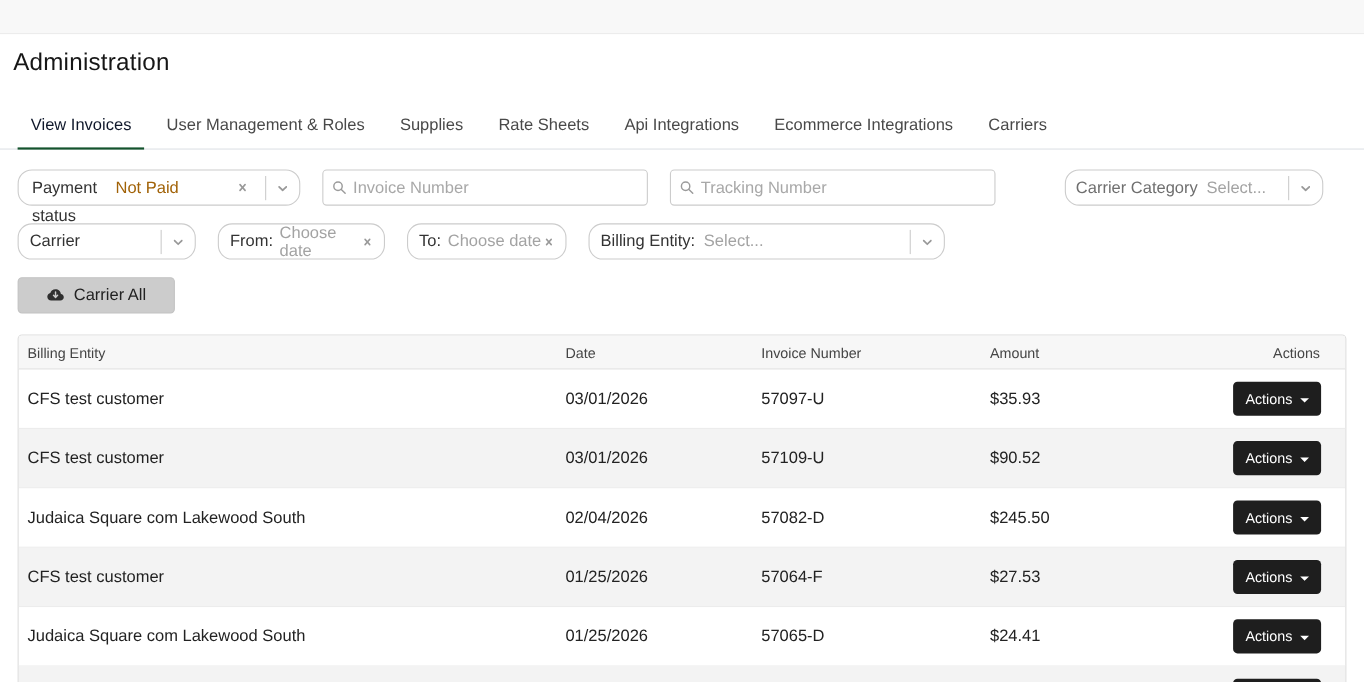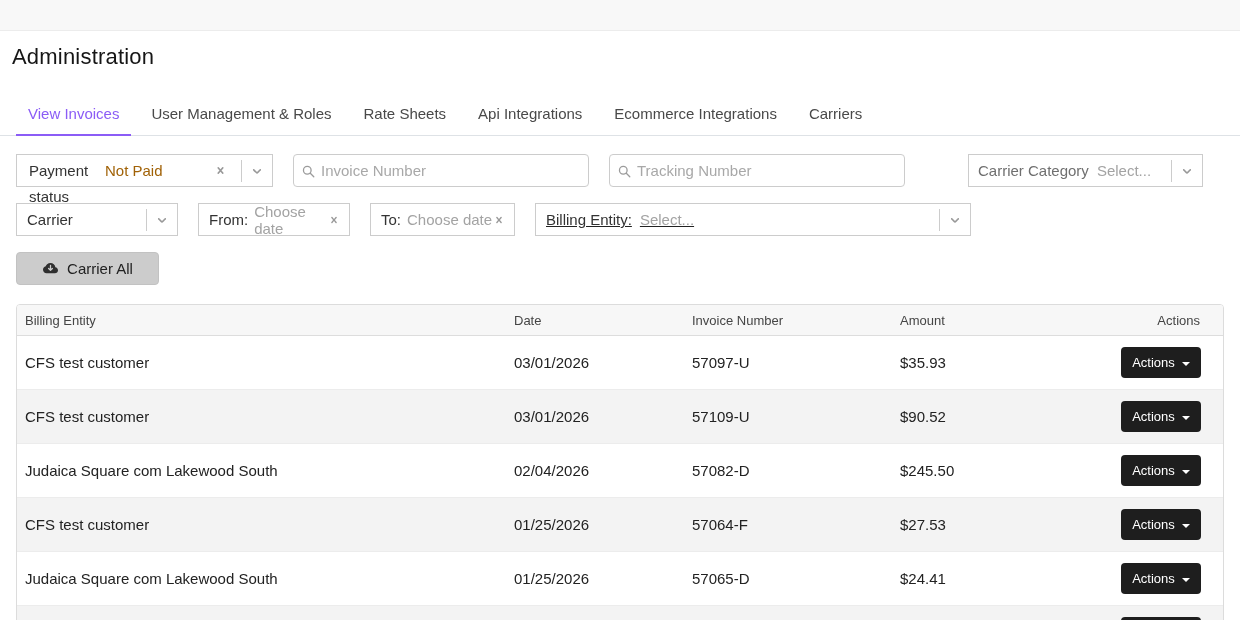--- a/index.html
+++ b/index.html
@@ -17,28 +17,28 @@
   
   .tabs {
     display: flex; gap: 8px; align-items: stretch;
     padding-left: 16px; margin-top: 24px;
     border-bottom: 1px solid #dee2e6;
   }
   .tab {
     padding: 11px 12px; font-size: 15px; line-height: 18px;
     color: #494949; cursor: pointer; white-space: nowrap;
   }
-  .tab.active { color: #8b5cf6; border-bottom: 2px solid #8b5cf6; margin-bottom: -1px; }
+  .tab.active { color: #0f172a; border-bottom: 2px solid #14532d; margin-bottom: -1px; }
 
   
   .filters { margin: 18px 16px 0; }
   .filter-row { display: flex; gap: 20px; margin-bottom: 16px; }
   .ctl {
     display: flex; align-items: center;
-    height: 33px; border: 1px solid #ccc; border-radius: 0; background: #fff;
+    height: 33px; border: 1px solid #ccc; border-radius: 13px; background: #fff;
     font-size: 15px; overflow: visible; cursor: pointer;
   }
   .ctl-label { color: #333; }
   .ctl-label.muted { color: #6f6f6f; }
   .ctl-placeholder { color: #a3a3a3; margin-left: 8px; }
   .ctl-value { color: #a16207; }
   .spacer { flex: 1; }
   .sep { width: 1px; height: 22px; background: #ccc; flex: none; }
   .chev { display: flex; align-items: center; padding: 0 8px; flex: none; cursor: pointer; }
   .clear { display: flex; align-items: center; cursor: pointer; flex: none; }
@@ -56,21 +56,21 @@
   }
   .search input::placeholder { color: #a8a8a8; }
   .search .mag { position: absolute; left: 9px; top: 10px; }
 
   .carrier-cat-ctl { width: 235px; padding-left: 9px; margin-left: 43px; }
   .carrier-ctl { width: 162px; padding-left: 10px; justify-content: flex-end; }
   .date-ctl { width: 152px; padding-left: 10px; }
   .date-ctl.to { width: 145px; }
   .date-ctl .ctl-placeholder { margin-left: 6px; }
   .date-ctl .clear { padding-right: 9px; }
-  .billing-ctl { width: 436px; padding-left: 10px; text-decoration: underline; }
+  .billing-ctl { width: 324px; padding-left: 10px; }
 
   
   .export-btn {
     display: flex; align-items: center; justify-content: center; gap: 8px;
     width: 143px; height: 33px; margin: 16px 0 0 16px;
     background: #ccc; border: 1px solid #c2c2c2; border-radius: 4px;
     font-size: 15px; color: #222; cursor: pointer;
     font-family: "Liberation Sans", sans-serif;
   }
 
@@ -113,20 +113,21 @@
 </head>
 <body>
 
 <div class="topbar"></div>
 
 <h1 class="page-title">Administration</h1>
 
 <nav class="tabs">
   <div class="tab active">View Invoices</div>
   <div class="tab">User Management &amp; Roles</div>
+  <div class="tab">Supplies</div>
   <div class="tab">Rate Sheets</div>
   <div class="tab">Api Integrations</div>
   <div class="tab">Ecommerce Integrations</div>
   <div class="tab">Carriers</div>
 </nav>
 
 <div class="filters">
   <div class="filter-row">
 
     <div class="ctl payment-ctl">

